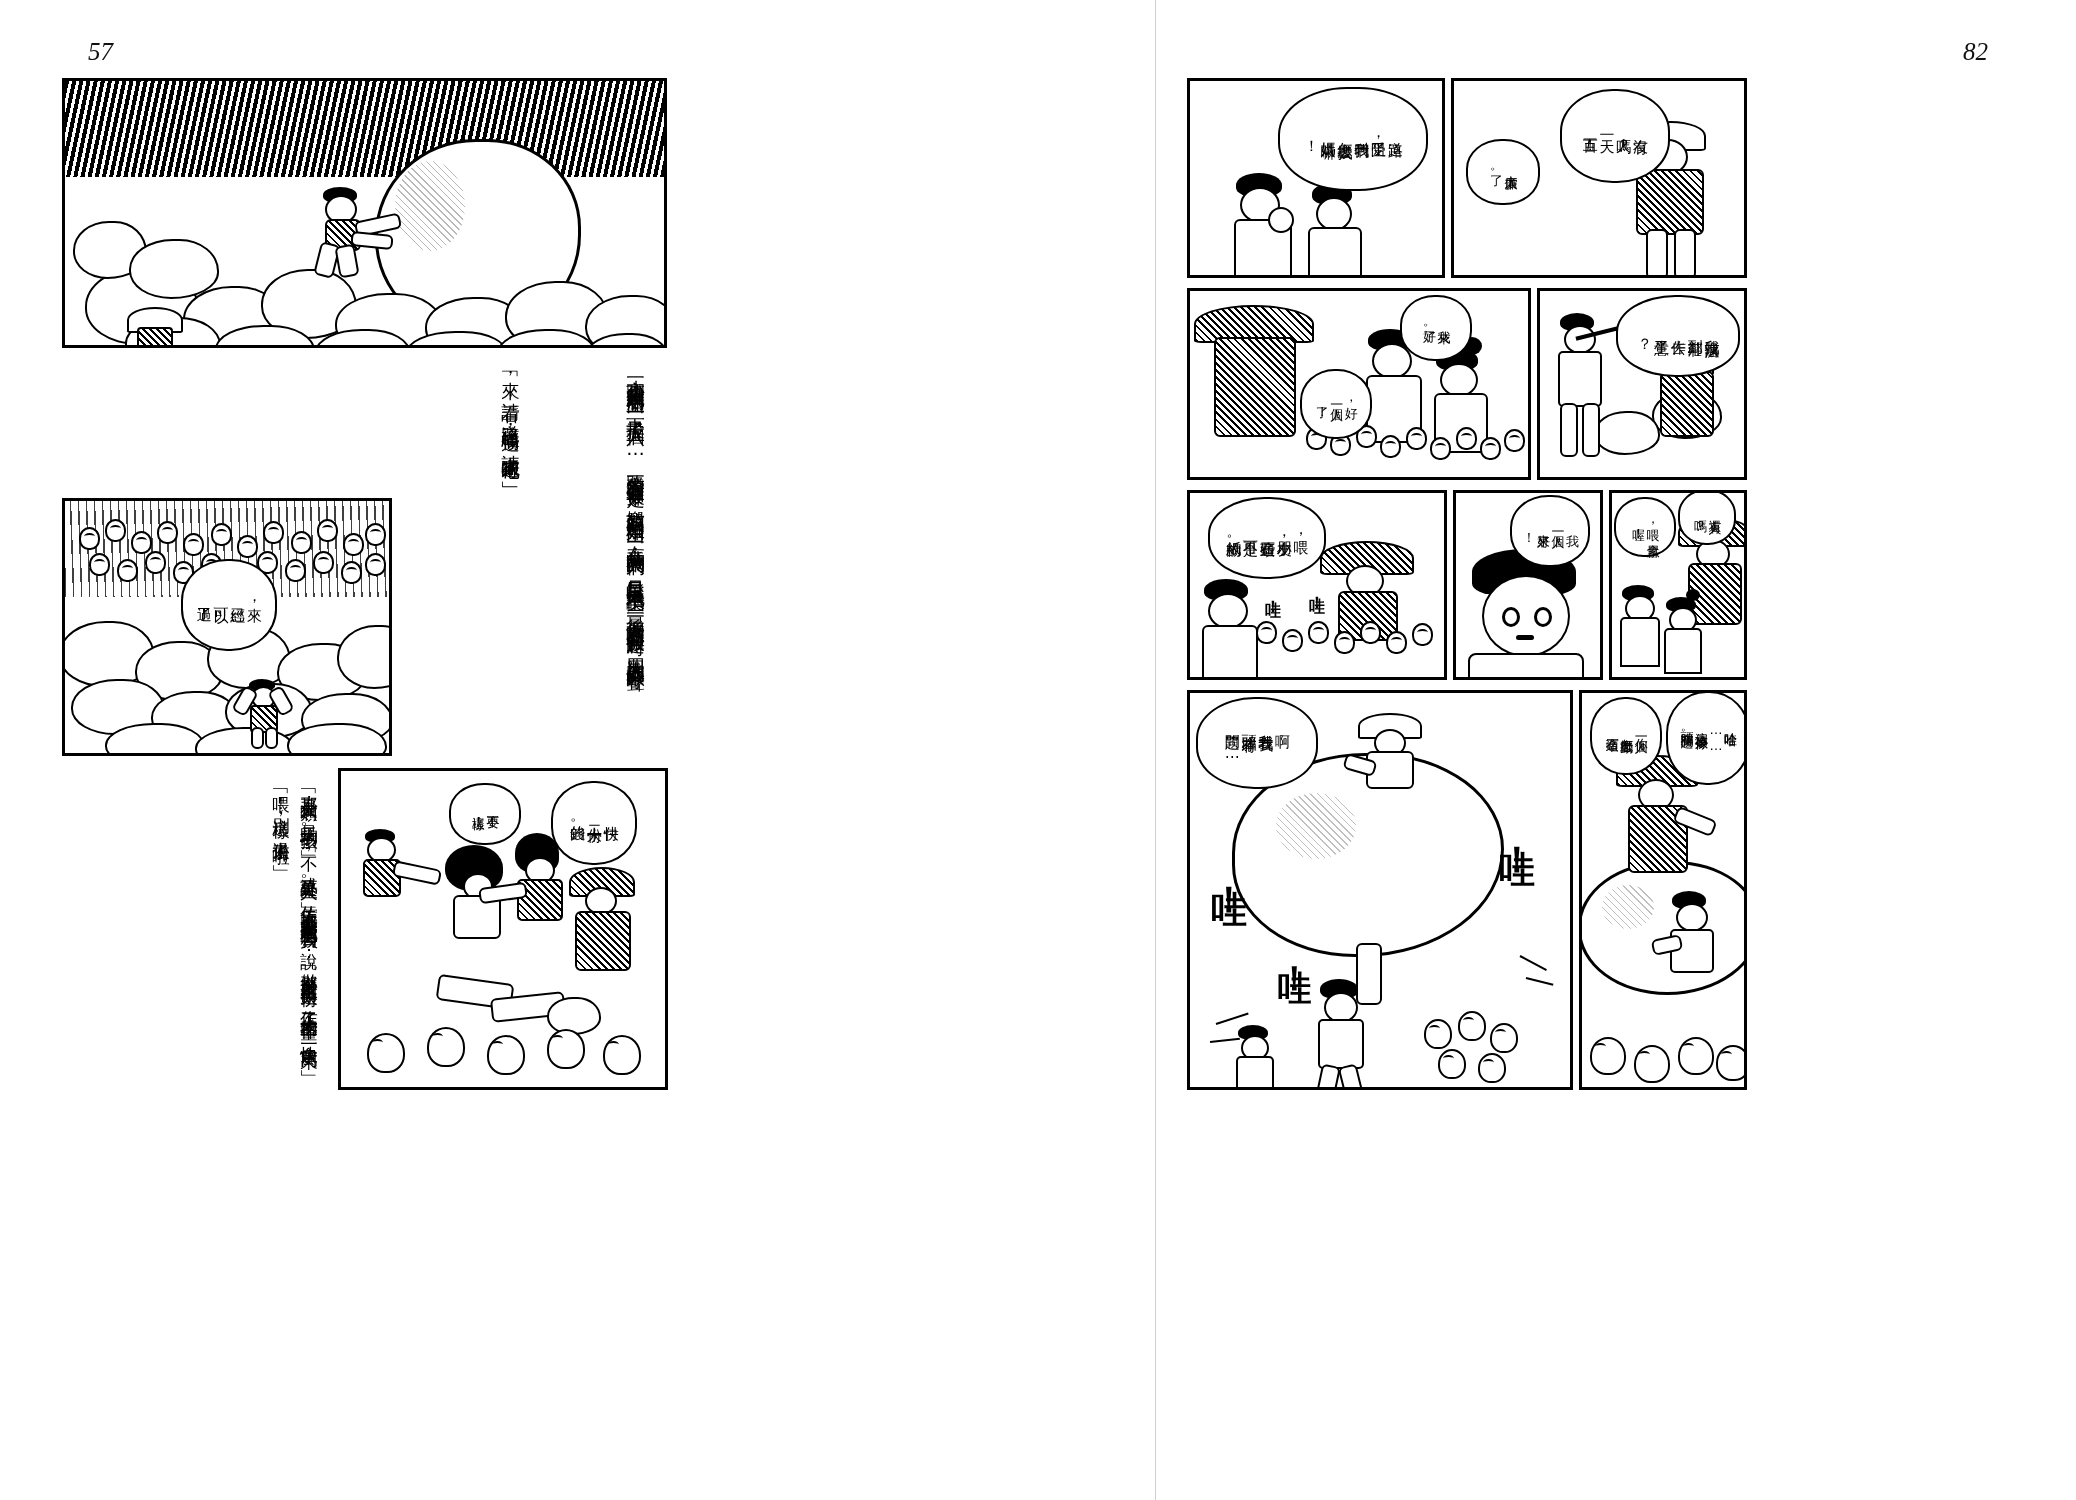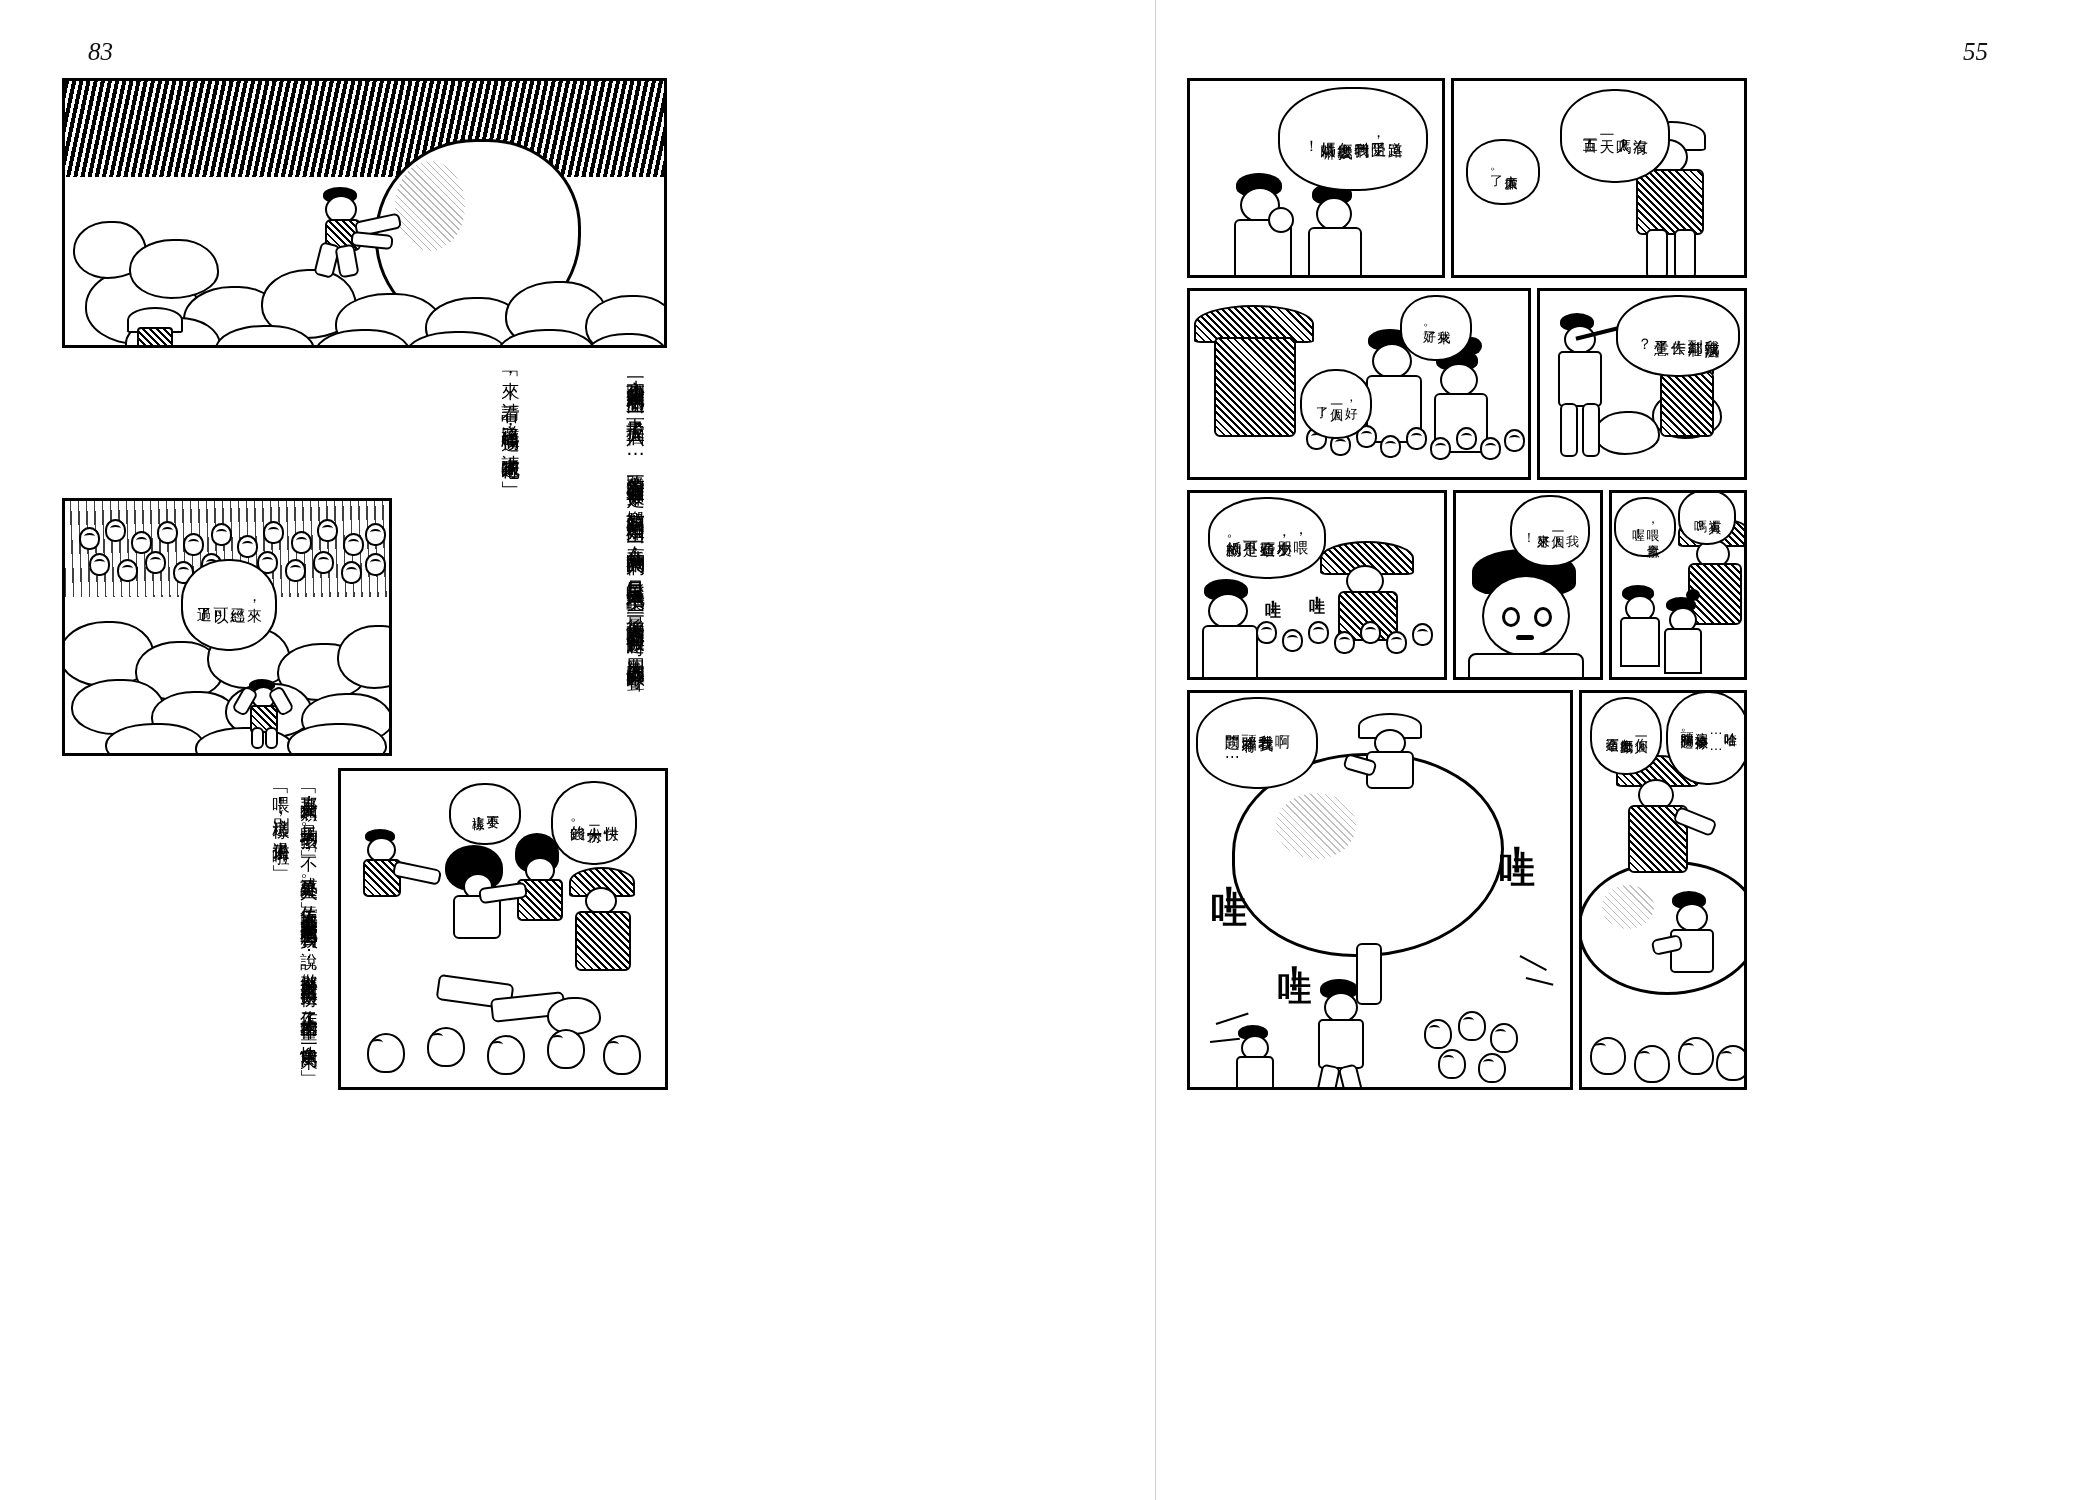--- a/index.html
+++ b/index.html
@@ -210,21 +210,21 @@
     border-top: 2.5px solid #000;
   }
 </style>
 </head>
 <body>
 
 <div class="spread">
 
   <div class="page page-left">
 
-    <div class="folio folio-left">83</div>
+    <div class="folio folio-left">57</div>
 
     <div class="panel" style="left:62px; top:78px; width:605px; height:270px;">
       <div class="hatch-dark" style="height:130px; background:repeating-linear-gradient(102deg,#000 0 4px,#fff 4px 7px);"></div>
       <div style="position:absolute;left:0;top:96px;width:100%;height:42px;background:linear-gradient(#fff,#fff);"></div>
 
       <div class="boulder" style="left:310px; top:58px; width:200px; height:190px; border-radius:50% 46% 52% 50%;"></div>
       <div class="shade" style="left:330px; top:80px; width:70px; height:90px; opacity:.28;"></div>
 
       <div class="rock" style="left:20px;  top:186px; width:110px; height:74px;"></div>
       <div class="rock" style="left:118px; top:205px; width:96px;  height:62px;"></div>
@@ -370,21 +370,21 @@
     </div>
 
     <div class="vtext prose-small" style="left:98px; top:782px; height:300px; width:225px;">「那不是人類啊，是天駒的孩子。」「不，或許是外星人。」佐佐木大二郎威脅着跌坐在地上的公務員，說：「做那麼多只付五百円太過份！作了二十人份的工作量，快拿一萬円來！」「喂！別這樣，太過份了啦！」</div>
 
   </div>
 
   <div class="gutter"></div>
 
   <div class="page page-right">
 
-    <div class="folio folio-right">55</div>
+    <div class="folio folio-right">82</div>
 
     <div class="panel" style="left:32px; top:78px; width:258px; height:200px;">
       <div class="figure" style="left:44px; top:92px;">
         <div class="hair" style="left:2px; top:0; width:46px; height:24px;"></div>
         <div class="head" style="left:6px; top:14px; width:36px; height:32px;"></div>
         <div class="body" style="left:0; top:46px; width:54px; height:58px; border-radius:6px 6px 0 0;"></div>
         <div class="limb" style="left:34px; top:34px; width:22px; height:22px; border-radius:50%;"></div>
       </div>
       <div class="figure" style="left:116px; top:102px;">
         <div class="hair" style="left:6px; top:0; width:40px; height:22px;"></div>

